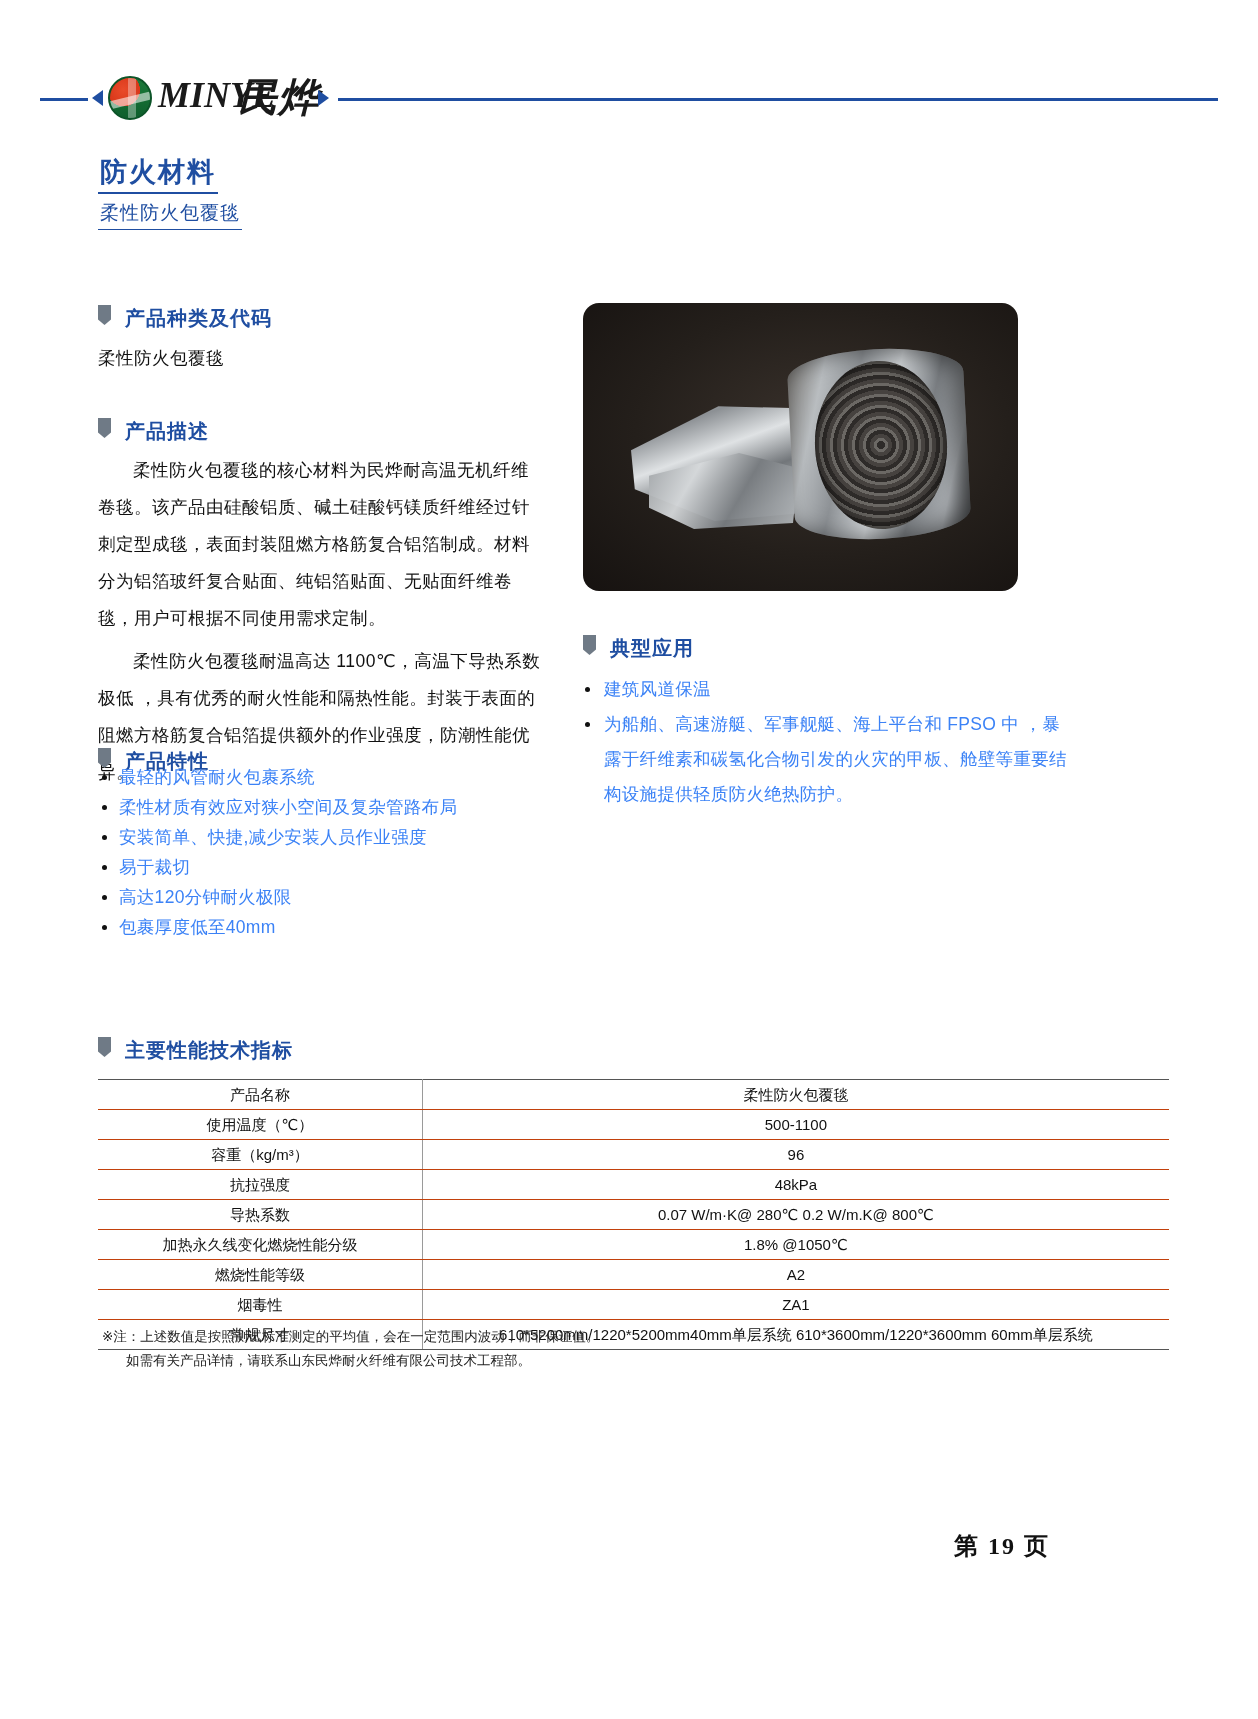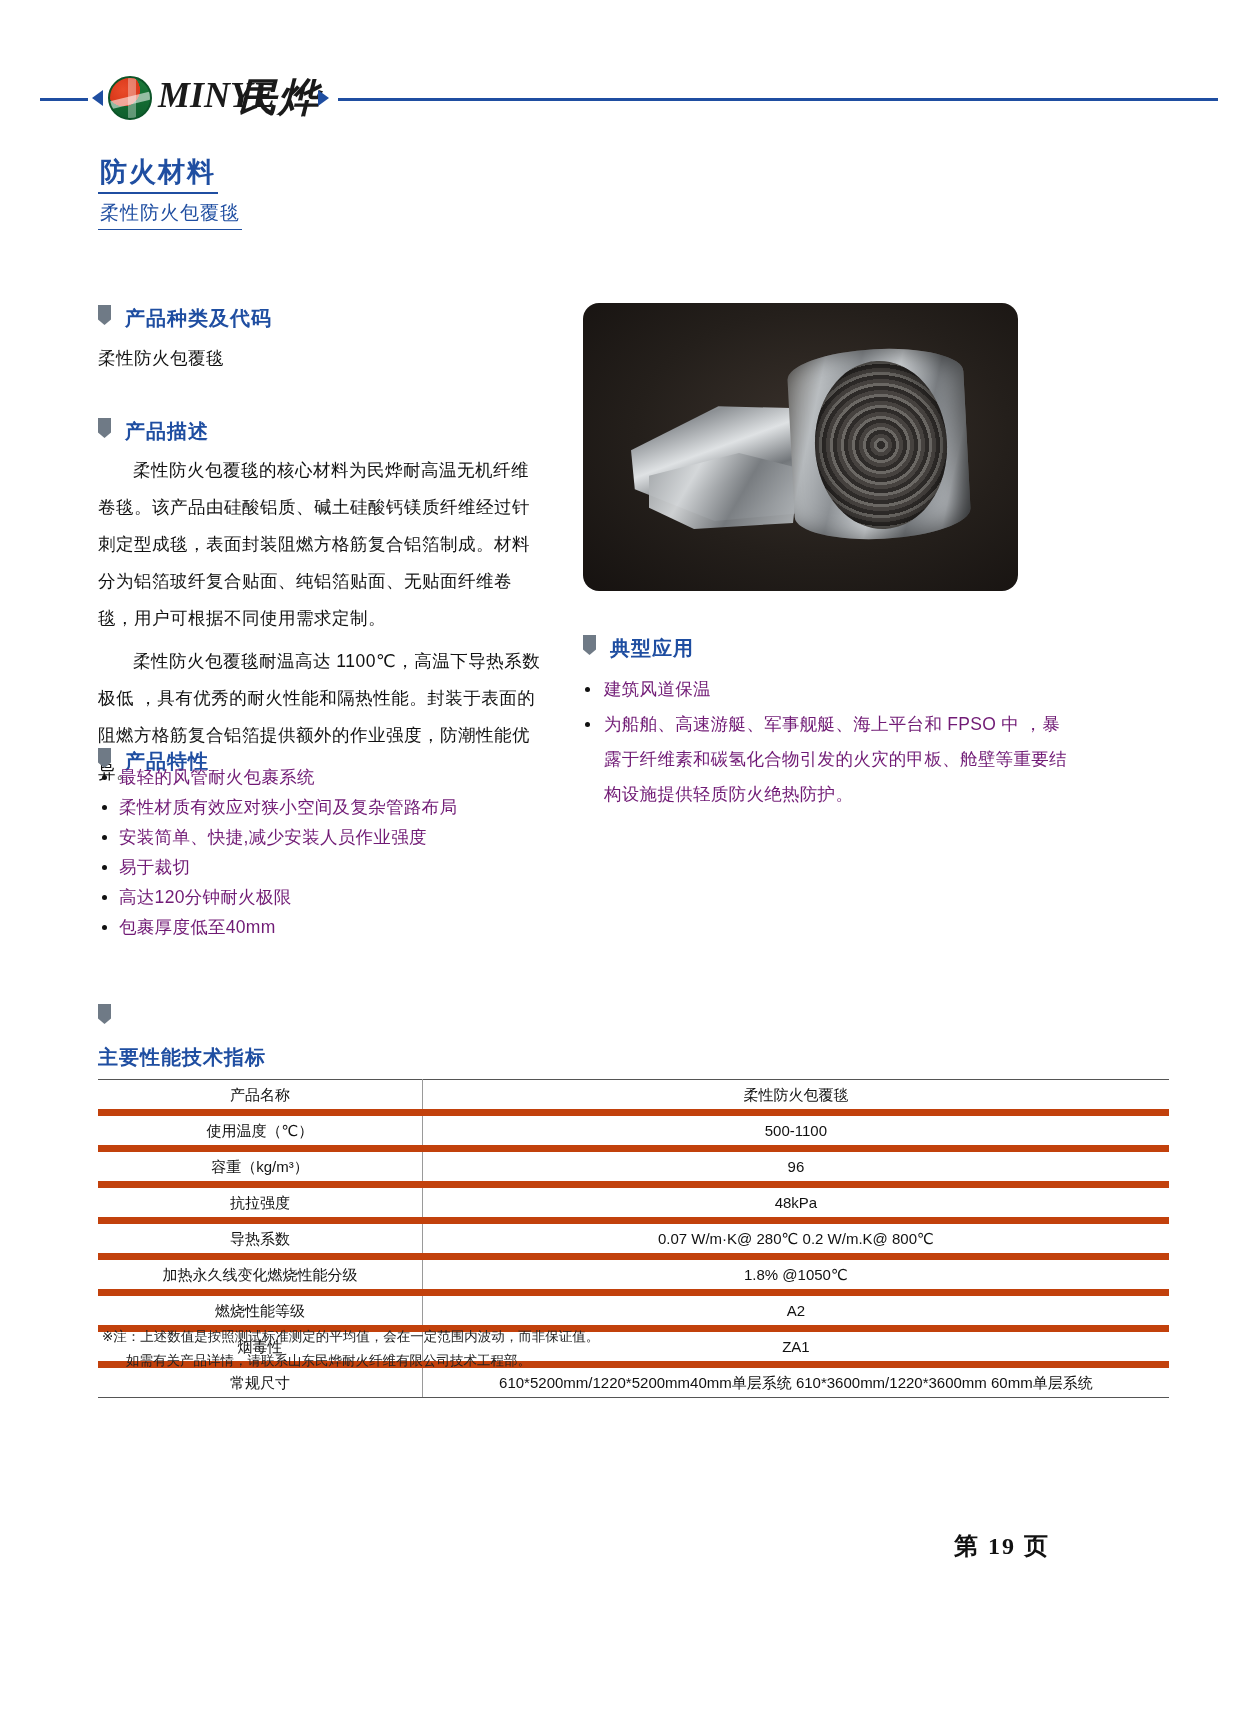--- a/index.html
+++ b/index.html
@@ -158,21 +158,21 @@
   .para { text-indent: 2em; margin: 0 0 0 0; }
   .para + .para { margin-top: 6px; }
 
   
   .bullets {
     position: absolute;
     margin: 0;
     padding: 0;
     list-style: none;
     font-size: 17.5px;
-    color: #701a75;
+    color: #3b82f6;
   }
   .bullets li {
     position: relative;
     padding-left: 19px;
     line-height: 30px;
     letter-spacing: 0.3px;
   }
   .bullets li::before {
     content: "";
     position: absolute;
@@ -236,21 +236,21 @@
   .spec-table {
     position: absolute;
     left: 98px; top: 1079px;
     width: 1071px;
     border-collapse: collapse;
     font-size: 15px;
     color: #111;
   }
   .spec-table td {
     border-top: 1px solid #9a9a9a;
-    border-bottom: 7px solid #c2410c;
+    border-bottom: 1px solid #c2410c;
     padding: 5px 6px;
     text-align: center;
     line-height: 19px;
   }
   .spec-table tr:first-child td { border-top: 1.6px solid #555; }
   .spec-table tr:last-child td { border-bottom: 1.6px solid #555; }
   .spec-table td.label {
     width: 320px;
     border-right: 1px solid #9a9a9a;
   }
@@ -334,21 +334,21 @@
 </div>
 <ul class="bullets loose" style="left:100px; top:762px; width:470px;">
   <li>最轻的风管耐火包裹系统</li>
   <li>柔性材质有效应对狭小空间及复杂管路布局</li>
   <li>安装简单、快捷,减少安装人员作业强度</li>
   <li>易于裁切</li>
   <li>高达120分钟耐火极限</li>
   <li>包裹厚度低至40mm</li>
 </ul>
 
-<div class="sec-head" style="left:98px; top:1004px;flex-direction:column;">
+<div class="sec-head" style="left:98px; top:1037px;">
   <span class="flag"></span>
   <span class="sec-title">主要性能技术指标</span>
 </div>
 
 <table class="spec-table">
   <tbody>
     <tr>
       <td class="label">产品名称</td>
       <td class="value">柔性防火包覆毯</td>
     </tr>

